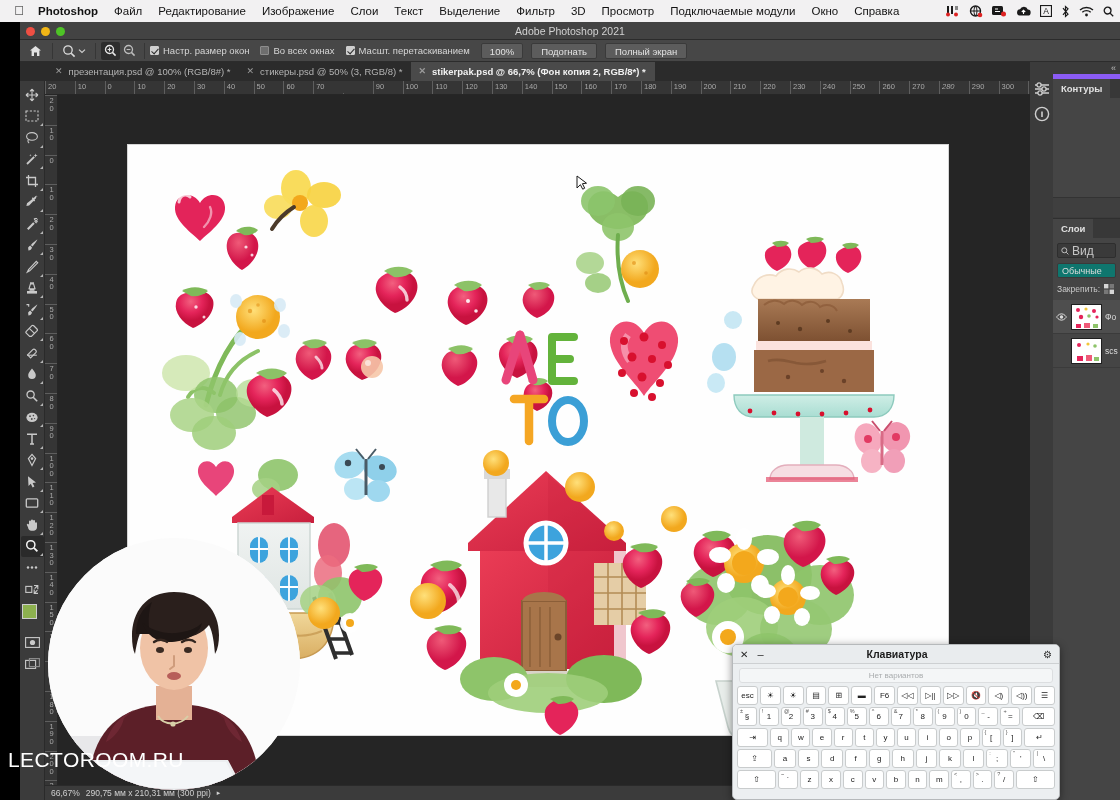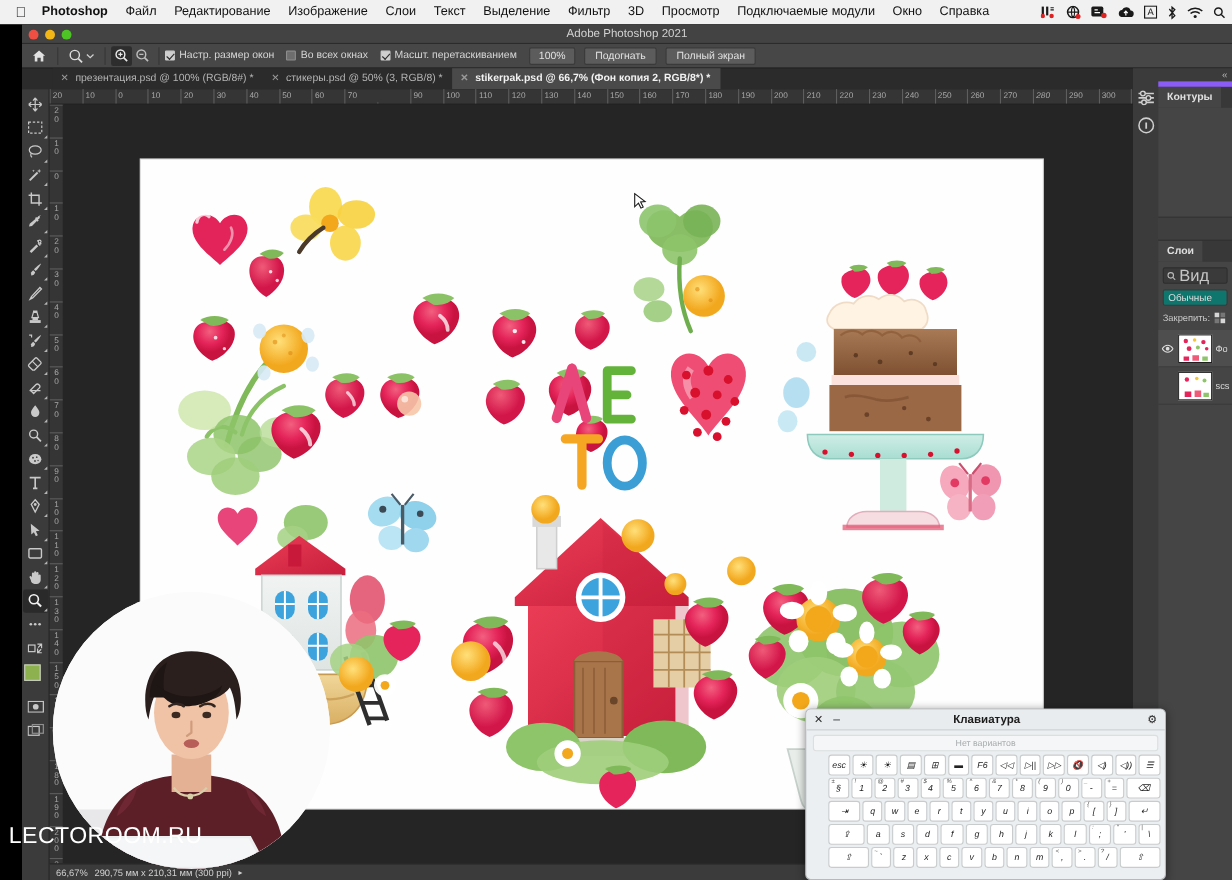--- a/index.html
+++ b/index.html
@@ -142,21 +142,21 @@
     background: #454545; font-weight: bold; }
   .panel-footer { position: absolute; left: 0; bottom: 0; width: 100%; height: 20px;
     background: #3f3f3f; border-top: 1px solid #333; }
 
   .panel-layers {
     position: absolute; left: 23px; top: 156px; width: 67px; height: 582px;
     background: #454545; border-top: 1px solid #2f2f2f;
   }
   .lp-search { margin: 5px 4px 0 4px; height: 15px; background: #3a3a3a;
     border: 1px solid #2e2e2e; border-radius: 2px; display: flex; align-items: center;
-    gap: 3px; padding: 0 3px; font-size: 15px; color: #c6c6c6; }
+    gap: 3px; padding: 0 3px; font-size: 12px; color: #c6c6c6; }
   .lp-blend { margin: 5px 4px 0 4px; height: 15px; background: #0f766e;
     border: 1px solid #3a3a3a; border-radius: 2px; font-size: 9px; color: #dcdcdc;
     line-height: 14px; padding-left: 4px; }
   .lp-lock { margin: 6px 4px 0 4px; font-size: 8.5px; color: #c8c8c8;
     display: flex; align-items: center; gap: 4px; }
   .lp-row { display: flex; align-items: center; gap: 3px; height: 34px;
     padding-left: 2px; border-bottom: 1px solid #3b3b3b; }
   .lp-row.selected { background: #4e4e4e; }
   .lp-eye { width: 13px; display: flex; justify-content: center; }
   .lp-thumb { width: 31px; height: 26px; background: #fff; border: 1px solid #1f1f1f;
@@ -190,21 +190,21 @@
   .kb-title { height: 19px; background: #e9ecee; border-bottom: 1px solid #cdd0d2;
     display: flex; align-items: center; position: relative; }
   .kb-title-text { position: absolute; left: 0; width: 328px; text-align: center;
     font-size: 10.5px; font-weight: bold; color: #1b1b1b; }
   .kb-close { margin-left: 7px; font-size: 10px; color: #2a2a2a; z-index: 2; }
   .kb-min { margin-left: 9px; font-size: 11px; color: #2a2a2a; z-index: 2; }
   .kb-gear { position: absolute; right: 7px; font-size: 10px; color: #2a2a2a; z-index: 2; }
   .kb-sugg { margin: 4px 6px 0 6px; height: 15px; background: #f4f6f7;
     border: 1px solid #dcdee0; border-radius: 3px; font-size: 8px; color: #a9acae;
     display: flex; align-items: center; justify-content: center; }
-  .kb-rows { padding: 3px 4px 0 20px; font-style: italic; }
+  .kb-rows { padding: 3px 4px 0 4px; }
   .kb-row { display: flex; gap: 2px; margin-bottom: 2px; }
   .key { background: #fff; border: 1px solid #c9cccd; border-radius: 3px;
     height: 19px; min-width: 16px; flex: 1 1 0; display: flex; align-items: center;
     justify-content: center; font-size: 8px; color: #222; position: relative; }
   .key .sub { position: absolute; left: 2px; top: 0px; font-size: 5.5px; color: #555; }
   .key.wide { flex: 1.7 1 0; }
   .key.wide2 { flex: 2.1 1 0; }
 </style>
 </head>
 <body>

